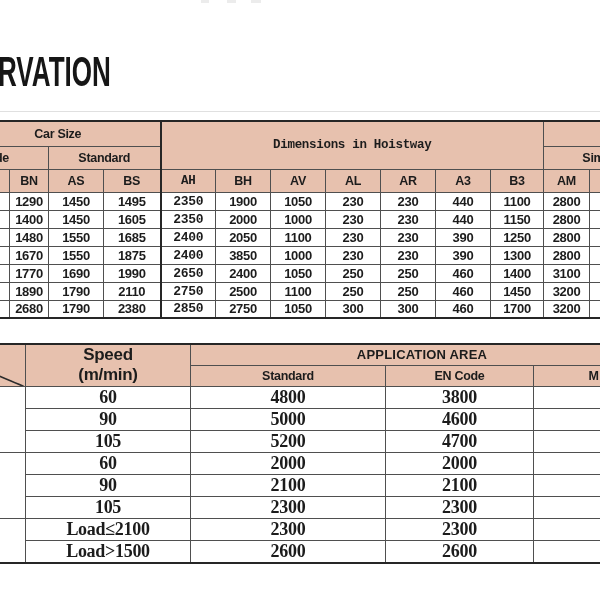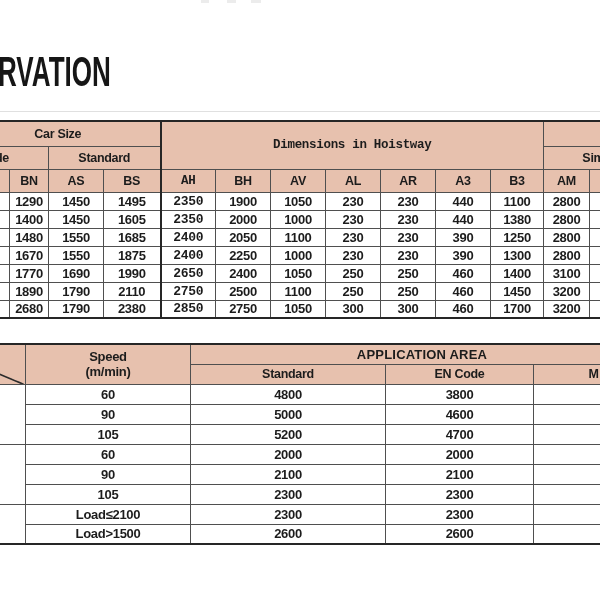--- a/index.html
+++ b/index.html
@@ -18,25 +18,25 @@
   #t1 td{font-size:12.5px;}
   #t1 tr.h1{height:25px;} #t1 tr.h2{height:23px;} #t1 tr.h3{height:23px;}
   #t1 tr.d{height:18px;}
   #t1 tr.d td{font-size:13px;border-top-color:#757575;}
   .bl{border-left:2.5px solid #262626 !important;font-family:Liberation Mono, monospace;}
   #t1 .simc{text-align:center;}
   
   #t2{left:-40px;top:343px;width:693px;border-top:2px solid #262626;border-bottom:2px solid #262626;}
   #t2 td{font-size:12.5px;}
   #t2 tr{height:20px;}
-  #t2 tr.d td{font-size:13px;border-top-color:#6e6e6e;}
+  #t2 tr.d td{font-size:18px;border-top-color:#6e6e6e;font-family:Liberation Serif, serif;}
   #t2 tr.g td{border-top:1.8px solid #2e2e2e;}
   #t2 td.diag{position:relative;}
   #t2 td.diag svg{position:absolute;left:0;bottom:-1px;display:block;}
-  #t2 .speed2{line-height:1.2;font-size:13px;}
+  #t2 .speed2{line-height:1.2;font-size:17px;}
   #t2 .appl{letter-spacing:0.2px;font-size:13px;}
 </style>
 </head>
 <body>
 
 <div id="canvas">
 
   <div class="frag" style="left:201px;width:8px;"></div>
   <div class="frag" style="left:227px;width:9px;"></div>
   <div class="frag" style="left:251px;width:10px;"></div>
@@ -105,21 +105,21 @@
       <td></td>
       <td>1400</td>
       <td>1450</td>
       <td>1605</td>
       <td class="bl">2350</td>
       <td>2000</td>
       <td>1000</td>
       <td>230</td>
       <td>230</td>
       <td>440</td>
-      <td>1380</td>
+      <td>1150</td>
       <td>2800</td>
       <td></td>
     </tr>
     <tr class="d">
       <td></td>
       <td>1480</td>
       <td>1550</td>
       <td>1685</td>
       <td class="bl">2400</td>
       <td>2050</td>
@@ -130,21 +130,21 @@
       <td>1250</td>
       <td>2800</td>
       <td></td>
     </tr>
     <tr class="d">
       <td></td>
       <td>1670</td>
       <td>1550</td>
       <td>1875</td>
       <td class="bl">2400</td>
-      <td>2250</td>
+      <td>3850</td>
       <td>1000</td>
       <td>230</td>
       <td>230</td>
       <td>390</td>
       <td>1300</td>
       <td>2800</td>
       <td></td>
     </tr>
     <tr class="d">
       <td></td>

